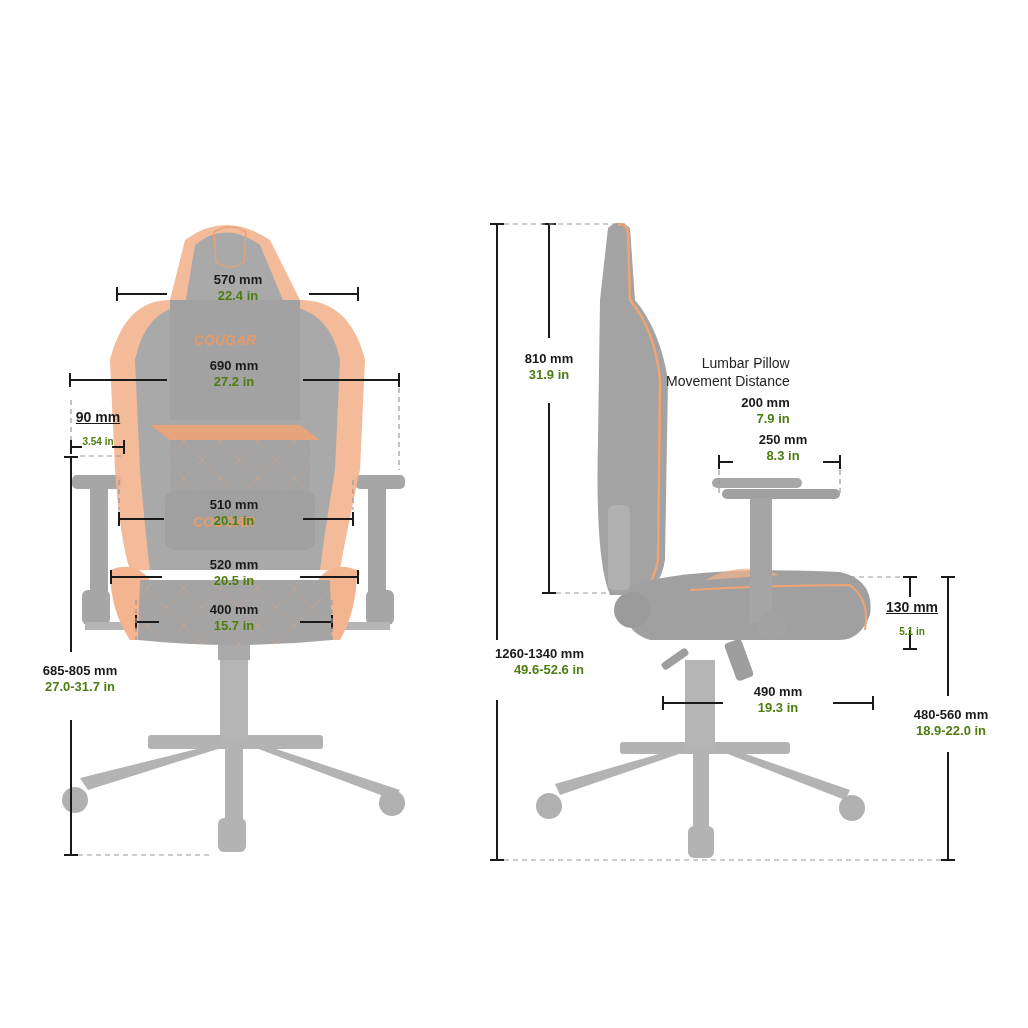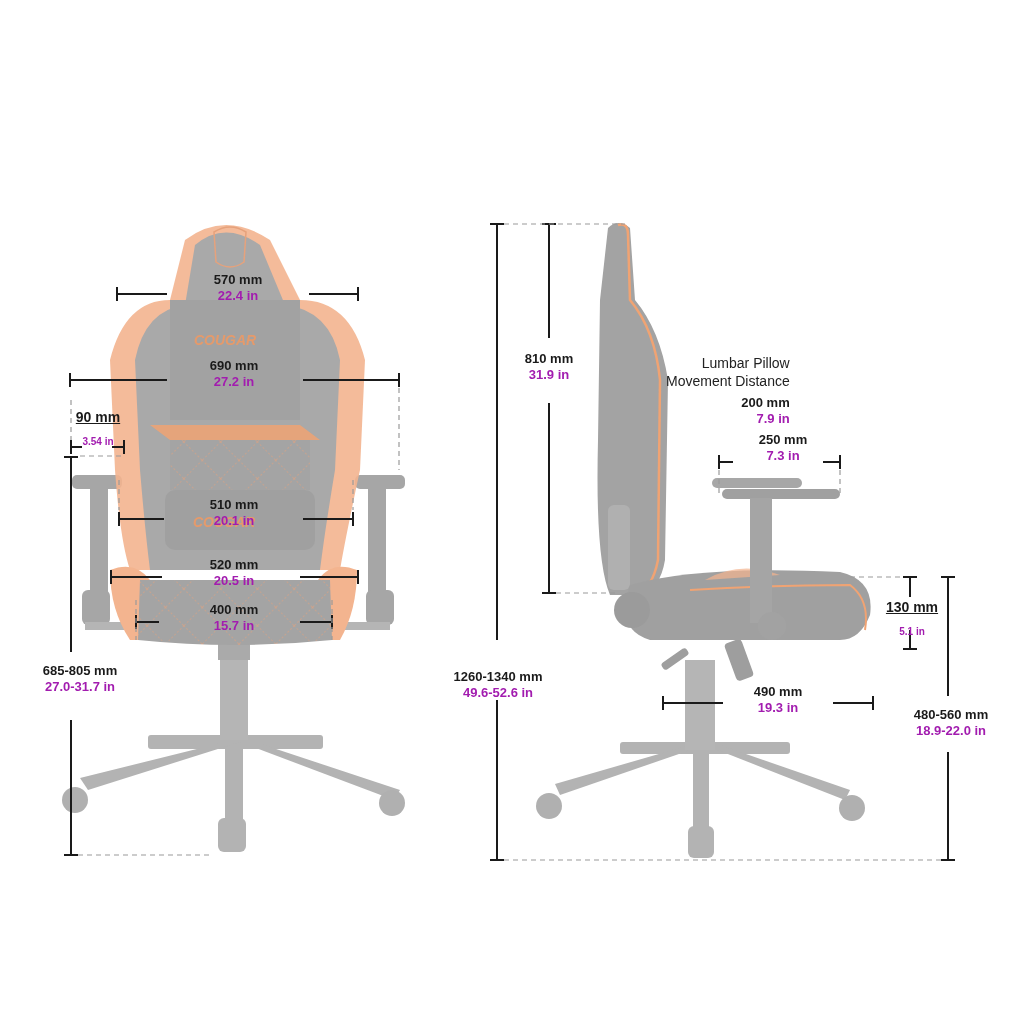--- a/index.html
+++ b/index.html
@@ -1,21 +1,21 @@
 <!DOCTYPE html>
 <html><head>
 <meta charset="utf-8">
 <style>
   html, body { margin: 0; padding: 0; background: #ffffff; }
   body { width: 1028px; height: 1028px; position: relative; overflow: hidden;
          font-family: "Liberation Sans", "DejaVu Sans", sans-serif; color: #1a1a1a; }
   #art { position: absolute; left: 0; top: 0; width: 1028px; height: 1028px; }
   .lbl { position: absolute; text-align: center; white-space: nowrap; line-height: 1; }
   .mm  { font-weight: bold; font-size: 13px; color: #1a1a1a; }
-  .in  { font-weight: bold; font-size: 13px; color: #a21caf; margin-top: 3px; }
+  .in  { font-weight: bold; font-size: 13px; color: #4d7c0f; margin-top: 3px; }
   .mm.sm { font-size: 14px; text-decoration: underline; }
   .in.sm { font-size: 10px; margin-top: 13px; }
   .note { font-size: 14px; color: #222; line-height: 18px; }
 </style>
 </head>
 <body>
 
 <svg id="art" viewBox="0 0 1028 1028" xmlns="http://www.w3.org/2000/svg">
   <defs>
     <pattern id="quilt" width="26" height="26" patternUnits="userSpaceOnUse" patternTransform="rotate(45)">
@@ -216,37 +216,37 @@
 </div>
 <div class="lbl" style="left:184px; top:603px; width:100px;">
   <div class="mm">400 mm</div>
   <div class="in">15.7 in</div>
 </div>
 <div class="lbl" style="left:5px; top:664px; width:150px;">
   <div class="mm">685-805 mm</div>
   <div class="in">27.0-31.7 in</div>
 </div>
 
-<div class="lbl" style="left:412px; top:670px; width:172px;">
+<div class="lbl" style="left:412px; top:647px; width:172px;text-align:right;">
   <div class="mm">1260-1340 mm</div>
   <div class="in">49.6-52.6 in</div>
 </div>
 <div class="lbl" style="left:504px; top:352px; width:90px;">
   <div class="mm">810 mm</div>
   <div class="in">31.9 in</div>
 </div>
 <div class="lbl" style="left:666px; top:354px; text-align:right;">
   <div class="note">Lumbar Pillow</div>
   <div class="note">Movement Distance</div>
   <div class="mm" style="margin-top:6px;">200 mm</div>
   <div class="in" style="margin-left:8px;">7.9 in</div>
 </div>
 <div class="lbl" style="left:733px; top:433px; width:100px;">
   <div class="mm">250 mm</div>
-  <div class="in">7.3 in</div>
+  <div class="in">8.3 in</div>
 </div>
 <div class="lbl" style="left:874px; top:600px; width:76px;">
   <div class="mm sm">130 mm</div>
   <div class="in sm">5.1 in</div>
 </div>
 <div class="lbl" style="left:728px; top:685px; width:100px;text-align:center;">
   <div class="mm">490 mm</div>
   <div class="in">19.3 in</div>
 </div>
 <div class="lbl" style="left:884px; top:708px; width:134px;">

